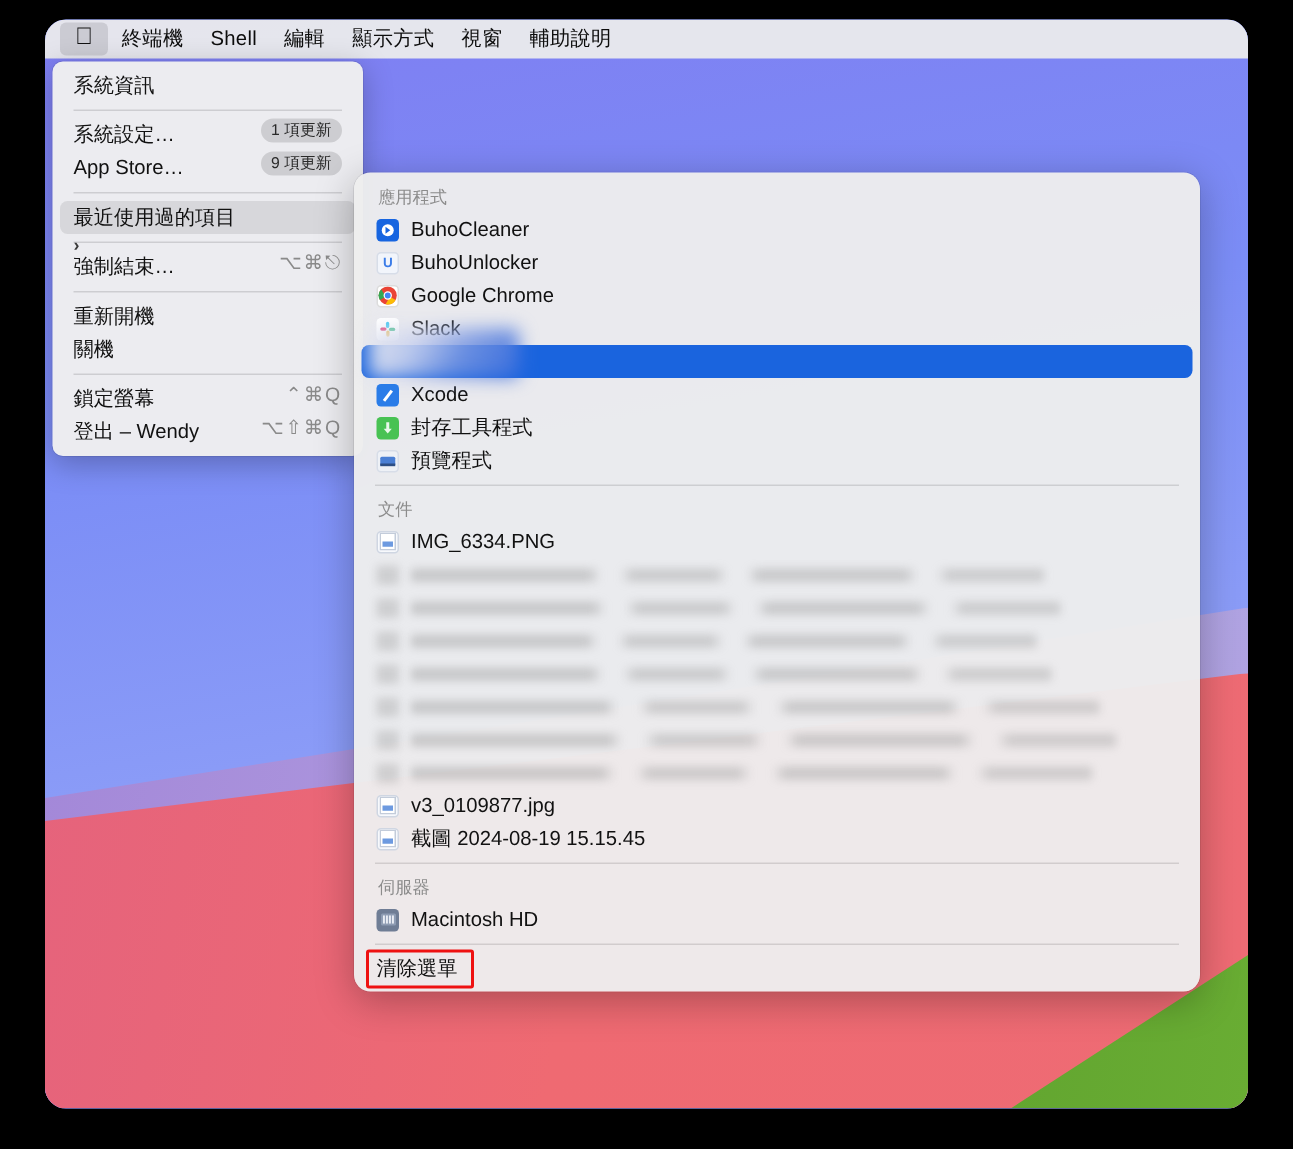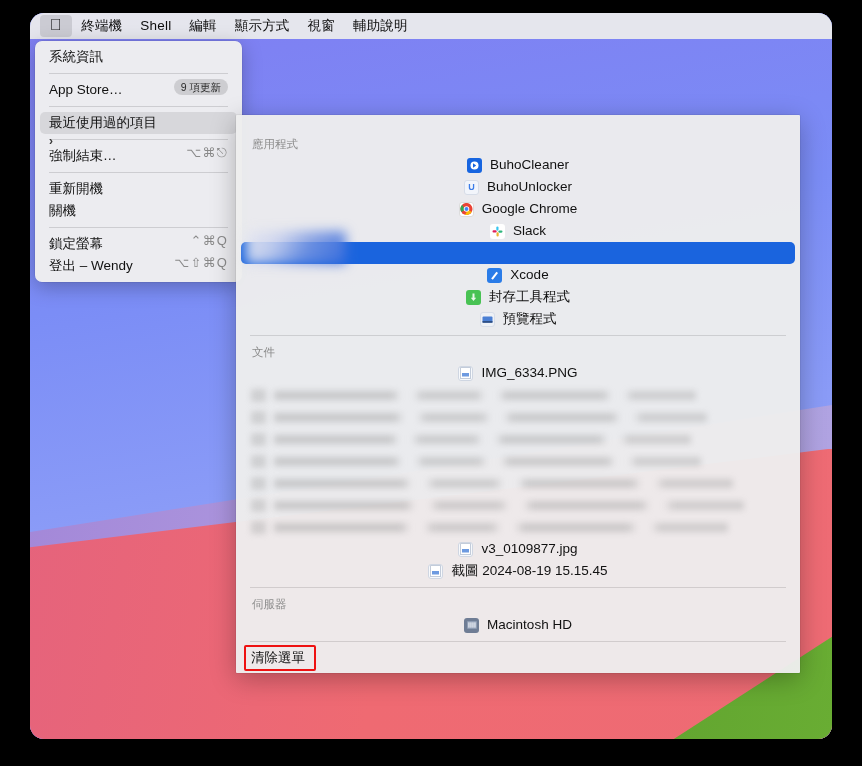--- a/index.html
+++ b/index.html
@@ -90,34 +90,34 @@
     line-height: 12px;
   }
   .shortcut { color: #8a8a8a; font-size: 13px; letter-spacing: 1.2px; }
   .chev { color: #3a3a3a; font-size: 12px; font-weight: 700; }
 
   
   #recent-submenu {
     position: absolute; left: 206px; top: 102px;
     width: 564px;
     background: rgba(237,237,237,0.97);
-    border-radius: 1px;
+    border-radius: 11px;
     box-shadow: 0 6px 26px rgba(0,0,0,0.28), 0 0 0 0.5px rgba(0,0,0,0.10);
-    padding: 18px 0 4px 0;
+    padding: 6px 0 4px 0;
     font-size: 13.5px; color: #111;
     z-index: 30;
   }
   .sm-head {
     font-size: 11.5px; color: #8c8c8c;
     padding: 4px 0 3px 16px; line-height: 14px;
   }
   .sm-row {
     display: flex; align-items: center;
     height: 22px; margin: 0 5px; padding: 0 10px;
-    border-radius: 5px; white-space: nowrap; justify-content: center;
+    border-radius: 5px; white-space: nowrap;
   }
   .sm-row.sel { background: #1a64de; color: #fff; }
   .sm-icon {
     width: 15px; height: 15px; margin-right: 8px;
     flex: 0 0 15px; border-radius: 3px;
     display:flex; align-items:center; justify-content:center;
     font-size: 9px; color:#fff; overflow:hidden;
     position: relative;
   }
   .sm-label { line-height: 22px; overflow:hidden; text-overflow: ellipsis; }
@@ -198,20 +198,24 @@
   </div>
 
   <div id="apple-menu">
 
     <div class="am-row">
       <span class="am-label">系統資訊</span>
     </div>
 
     <div class="am-sep"></div>
 
+    <div class="am-row">
+      <span class="am-label">系統設定…</span>
+      <span class="badge">1 項更新</span>
+    </div>
 
     <div class="am-row">
       <span class="am-label">App Store…</span>
       <span class="badge">9 項更新</span>
     </div>
 
     <div class="am-sep"></div>
 
     <div class="am-row hl">
       <span class="am-label">最近使用過的項目</span>

